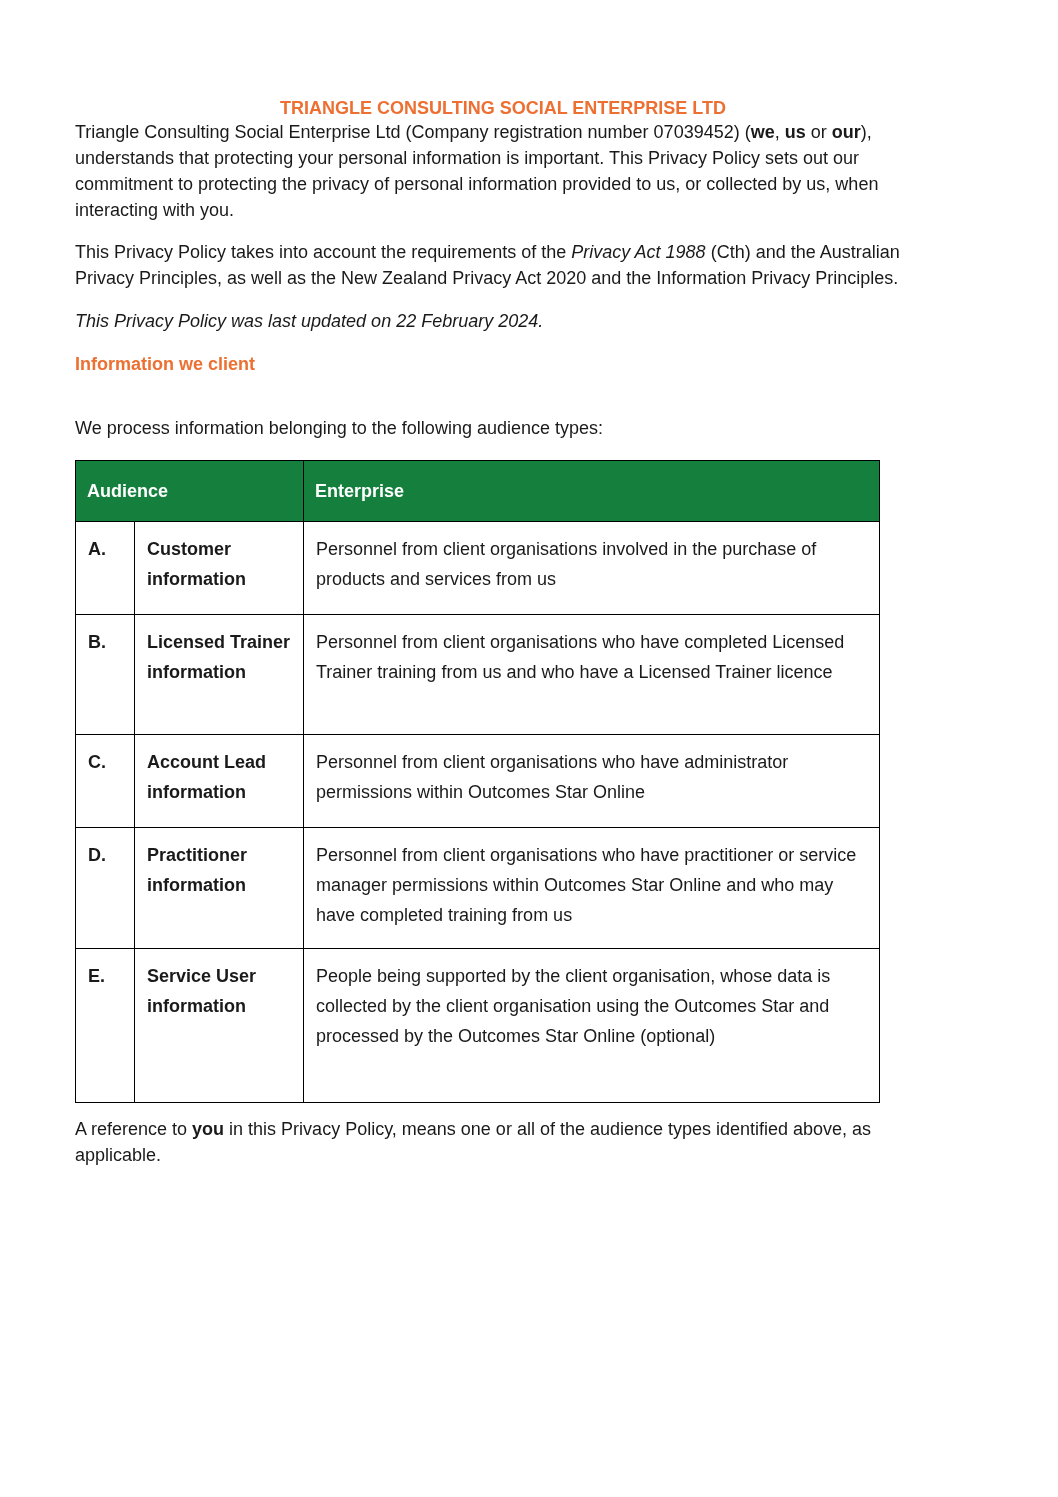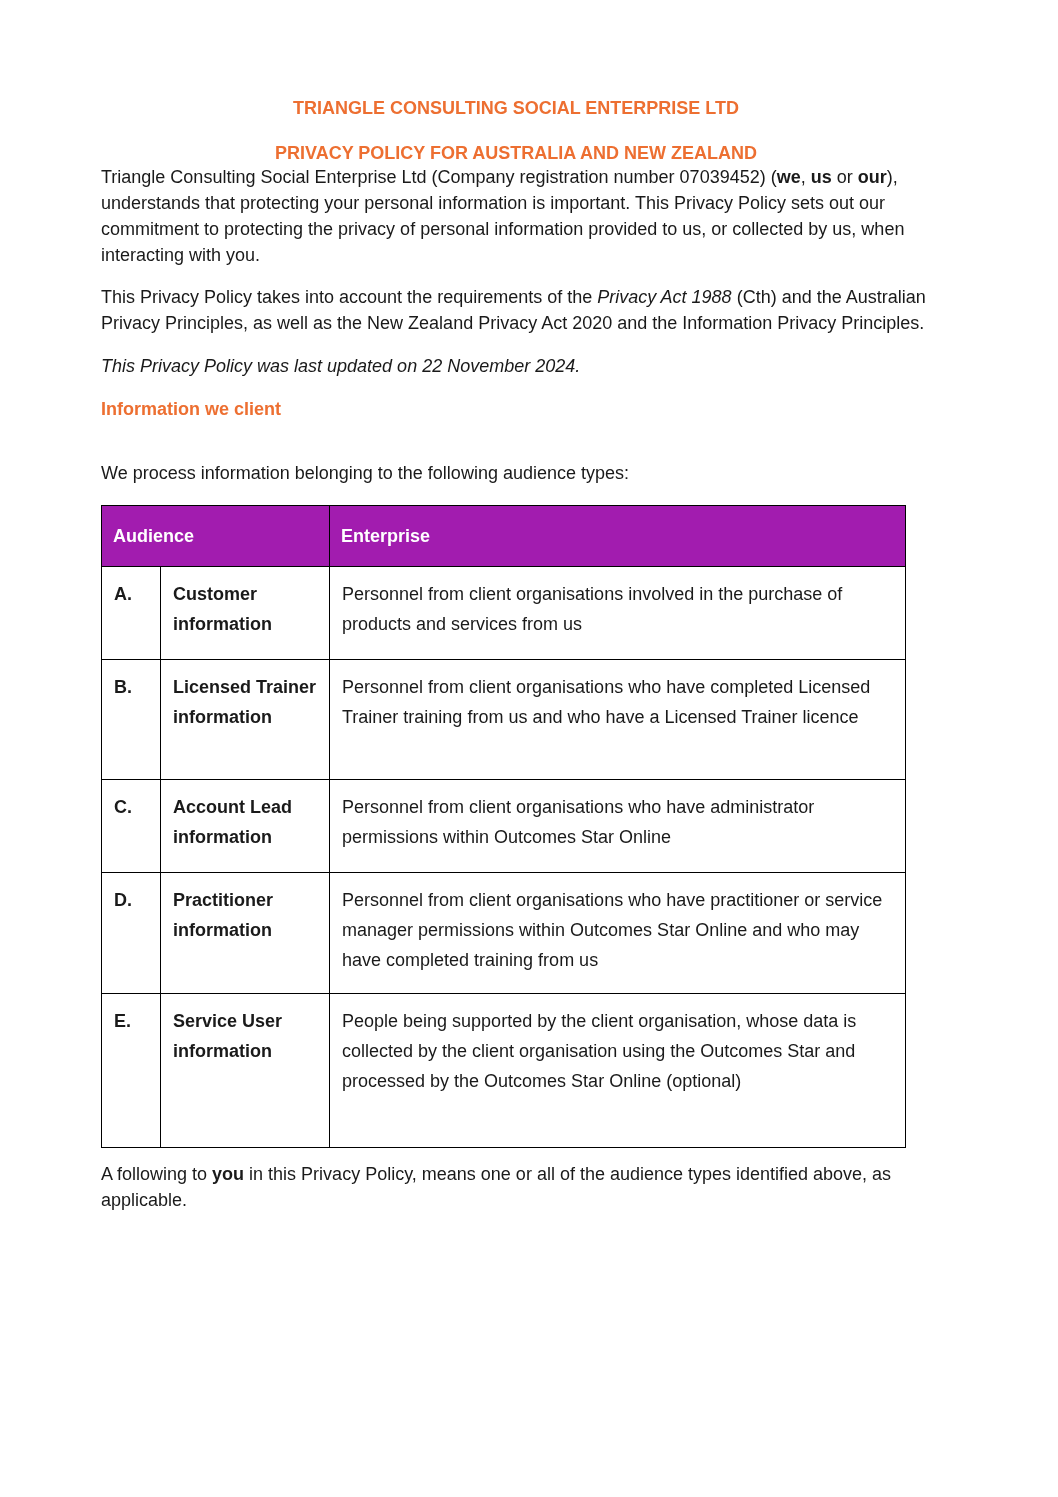--- a/index.html
+++ b/index.html
@@ -7,21 +7,21 @@
     position: relative;
     width: 1058px;
     height: 1497px;
     background: #ffffff;
     font-family: "Liberation Sans", "DejaVu Sans", sans-serif;
     color: #1a1a1a;
     overflow: hidden;
     box-sizing: border-box;
   }
   .content {
-    padding: 0 127px 0 101px;
+    padding: 0 127px 0 75px;
   }
   .title {
     margin: 0;
     text-align: center;
     font-size: 18px;
     font-weight: bold;
     line-height: 22px;
     color: #ED6F31;
   }
   .title-1 { margin-top: 97px; }
@@ -49,21 +49,21 @@
     width: 804px;
     border-collapse: collapse;
     table-layout: fixed;
   }
   table.audience th, table.audience td {
     border: 1px solid #000000;
     box-sizing: border-box;
     font-size: 18px;
   }
   table.audience th {
-    background: #a21caf;
+    background: #15803d;
     color: #ffffff;
     font-weight: bold;
     text-align: left;
     height: 61px;
     vertical-align: middle;
     padding: 0 10px 0 11px;
   }
   col.c-letter { width: 59px; }
   col.c-label  { width: 169px; }
   col.c-desc   { width: 576px; }
@@ -81,27 +81,26 @@
   strong { font-weight: bold; }
   em { font-style: italic; }
 </style>
 </head>
 <body>
 
 <div class="doc">
   <div class="content">
 
     <h1 class="title title-1">TRIANGLE CONSULTING SOCIAL ENTERPRISE LTD</h1>
-    <h2 class="title title-2">PRIVACY POLICY FOR AUSTRALIA AND NEW ZEALAND</h2>
 
     <p class="p1"><span>Triangle Consulting Social Enterprise Ltd (Company registration number 07039452) (</span><strong>we</strong><span>, </span><strong>us</strong><span> or </span><strong>our</strong><span>), understands that protecting your personal information is important. This Privacy Policy sets out our commitment to protecting the privacy of personal information provided to us, or collected by us, when interacting with you.</span></p>
 
     <p class="p2"><span>This Privacy Policy takes into account the requirements of the </span><em>Privacy Act 1988</em><span> (Cth) and the Australian Privacy Principles, as well as the New Zealand Privacy Act 2020 and the Information Privacy Principles.</span></p>
 
-    <p class="p3">This Privacy Policy was last updated on 22 November 2024.</p>
+    <p class="p3">This Privacy Policy was last updated on 22 February 2024.</p>
 
     <h3 class="section-heading">Information we client</h3>
 
     <p class="p4">We process information belonging to the following audience types:</p>
 
     <table class="audience">
       <colgroup>
         <col class="c-letter">
         <col class="c-label">
         <col class="c-desc">
@@ -134,16 +133,16 @@
           <td class="desc">Personnel from client organisations who have practitioner or service manager permissions within Outcomes Star Online and who may have completed training from us</td>
         </tr>
         <tr class="row-h154">
           <td class="letter">E.</td>
           <td class="label">Service User information</td>
           <td class="desc">People being supported by the client organisation, whose data is collected by the client organisation using the Outcomes Star and processed by the Outcomes Star Online (optional)</td>
         </tr>
       </tbody>
     </table>
 
-    <p class="closing"><span>A following to </span><strong>you</strong><span> in this Privacy Policy, means one or all of the audience types identified above, as applicable.</span></p>
+    <p class="closing"><span>A reference to </span><strong>you</strong><span> in this Privacy Policy, means one or all of the audience types identified above, as applicable.</span></p>
 
   </div>
 </div>
 
 </body></html>

